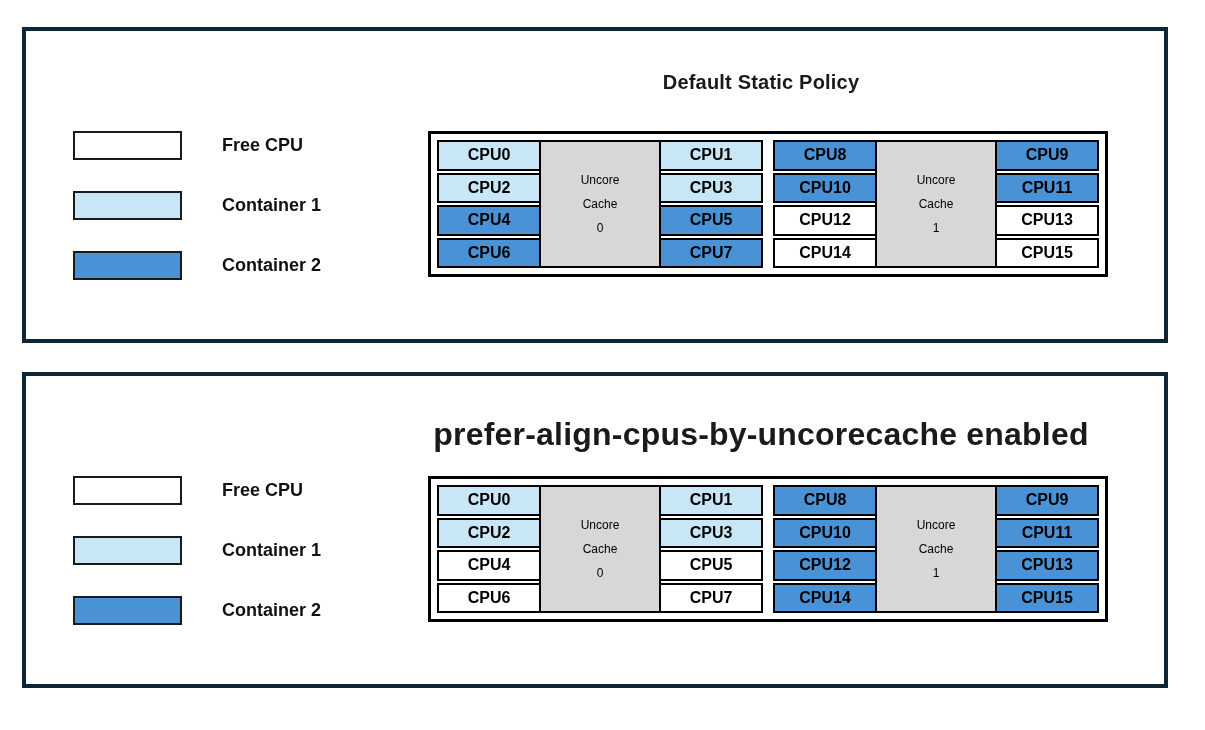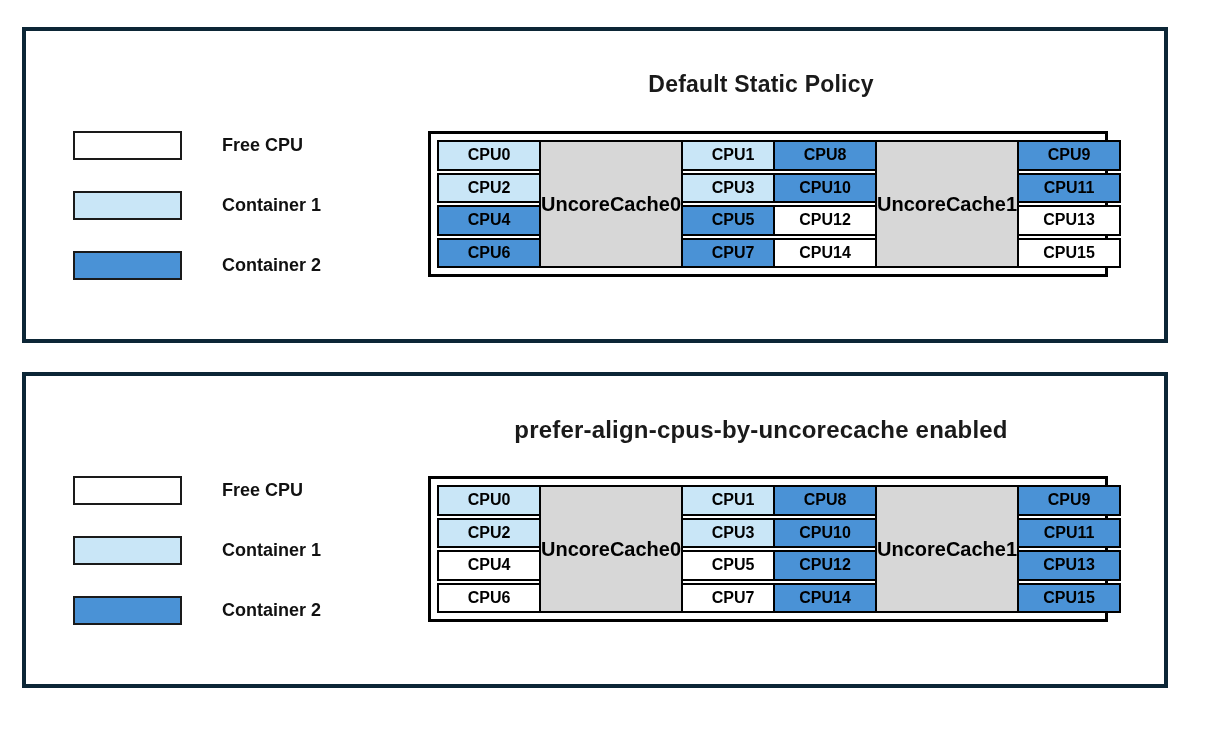--- a/index.html
+++ b/index.html
@@ -30,22 +30,22 @@
     position: absolute;
     left: 380px;
     top: 40px;
     width: 710px;
     margin: 0;
     text-align: center;
     font-weight: 700;
     color: #1a1a1a;
     letter-spacing: 0.2px;
   }
-  #panel-0 .panel-title { font-size: 23px; }
-  #panel-1 .panel-title { font-size: 24px; }
+  #panel-0 .panel-title { font-size: 20px; }
+  #panel-1 .panel-title { font-size: 32px; }
 
   .legend {
     position: absolute;
     left: 47px;
     top: 100px;
     display: flex;
     flex-direction: column;
     gap: 31px;
   }
   .legend-item {
@@ -104,25 +104,25 @@
     font-weight: 700;
     color: #000000;
     box-sizing: border-box;
   }
   .uncore {
     flex: 1 1 auto;
     margin: 0 -2px;
     border: 2px solid #000000;
     background: #d7d7d7;
     display: flex;
-    flex-direction: row;
+    flex-direction: column;
     align-items: center;
     justify-content: center;
-    font-size: 20px;
-    font-weight: 700;
+    font-size: 12px;
+    font-weight: 400;
     line-height: 24px;
     color: #000000;
     text-align: center;
     z-index: 0;
   }
 </style>
 </head>
 <body>
 
 <div class="canvas">

